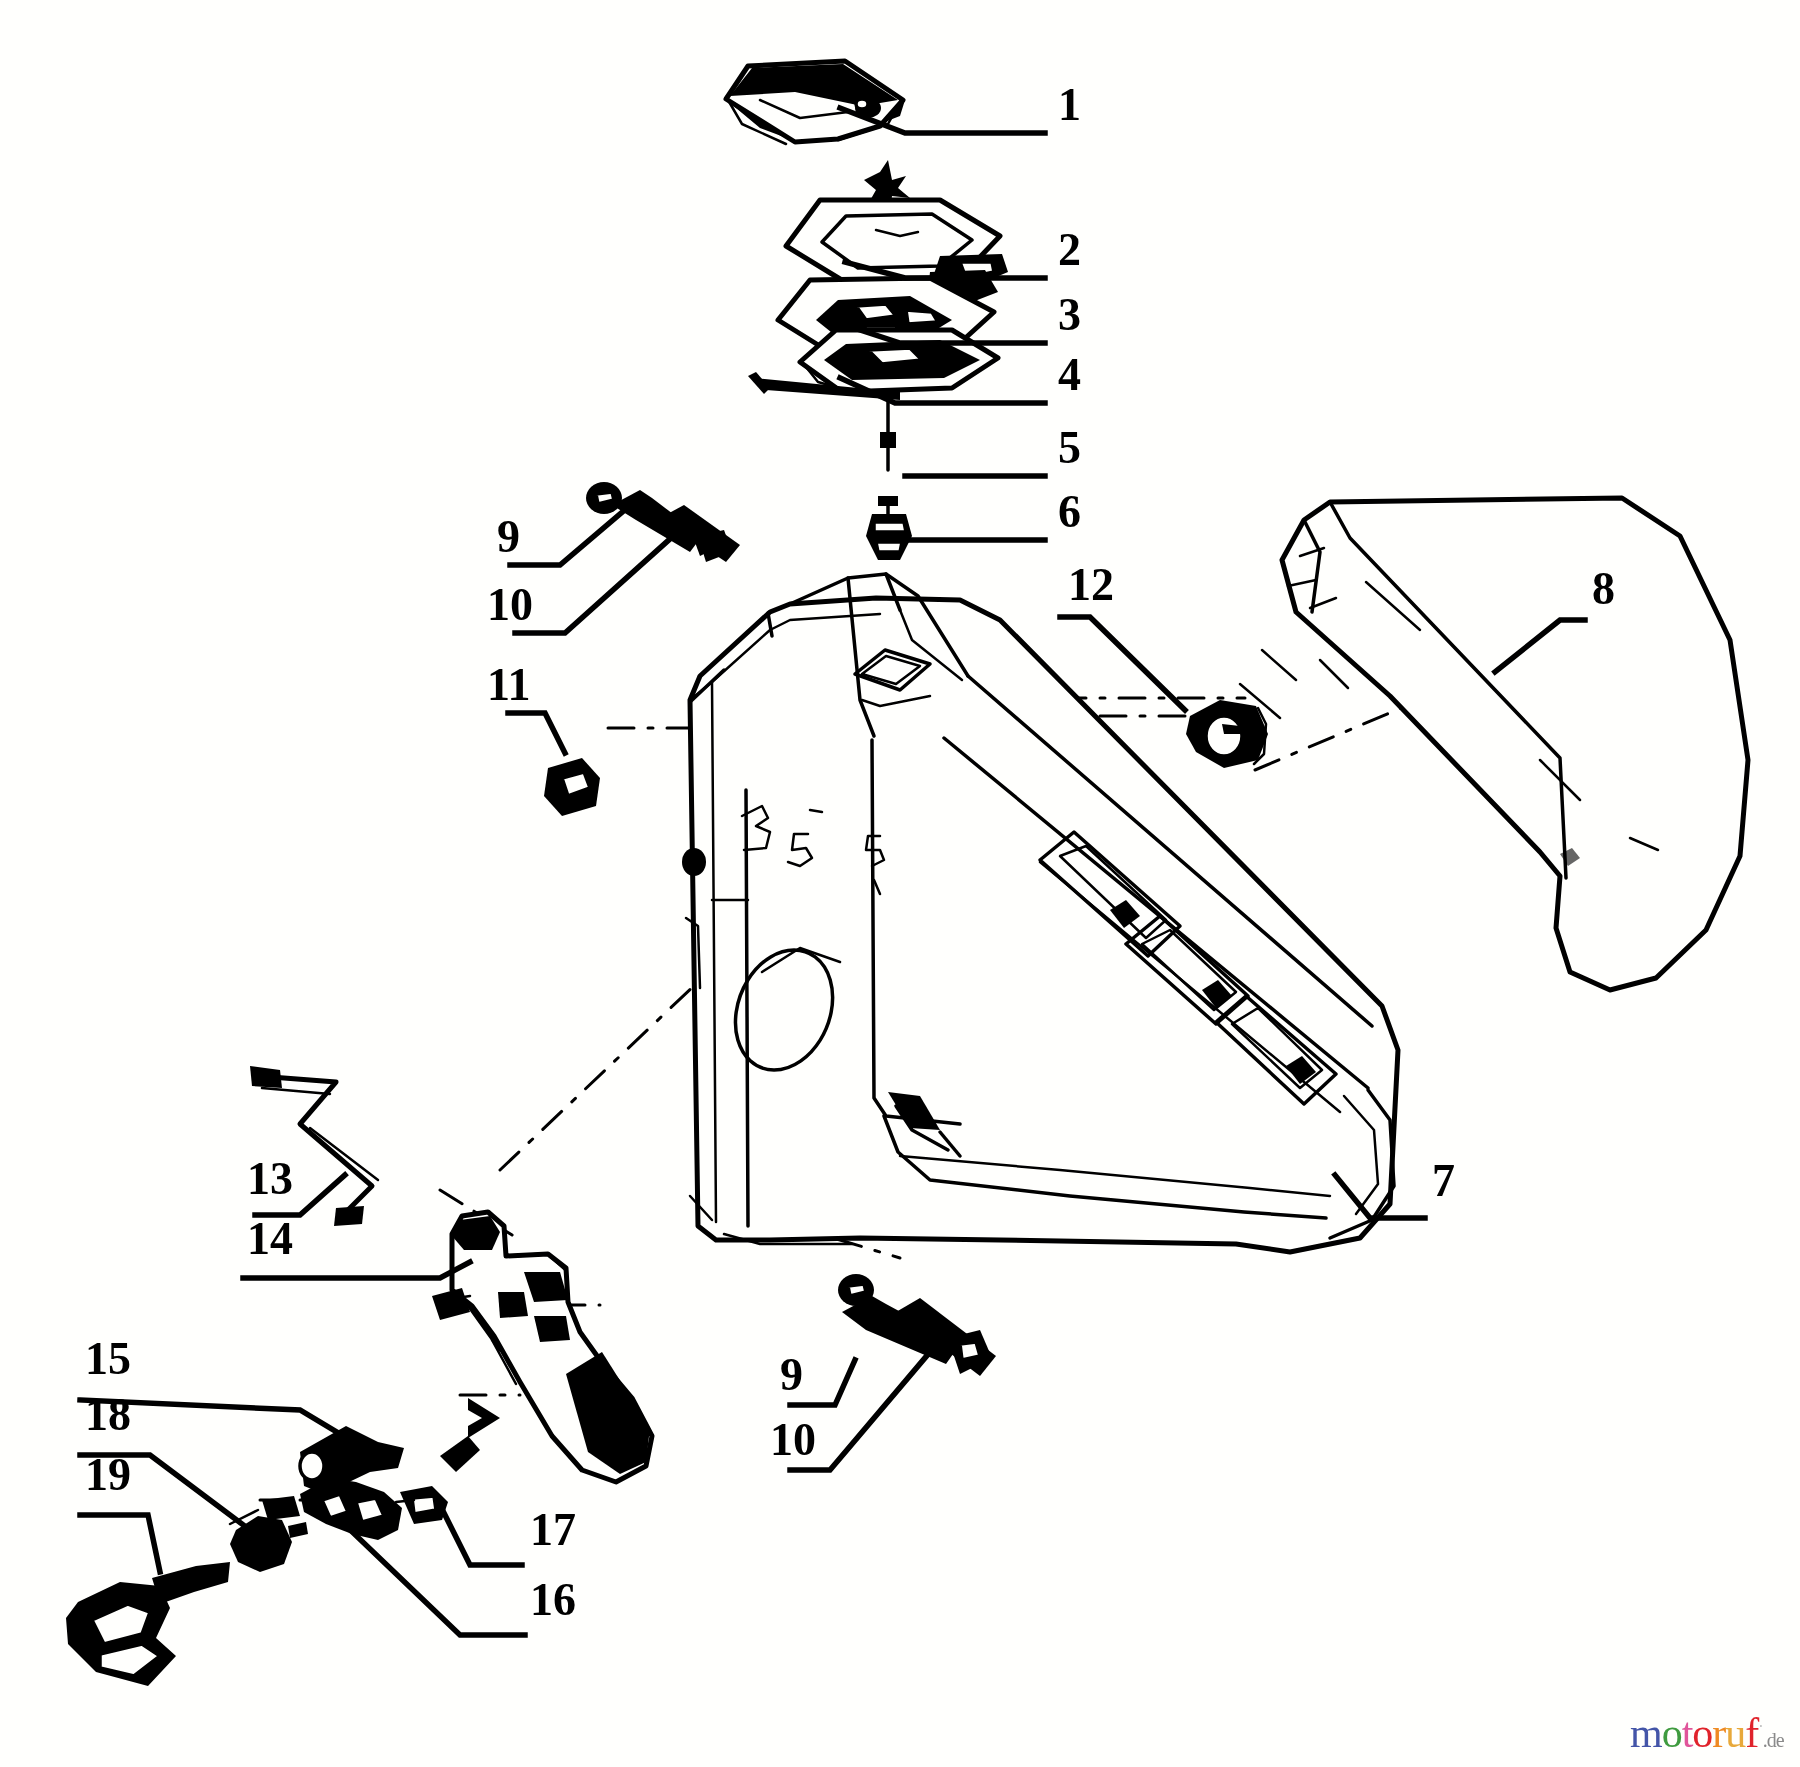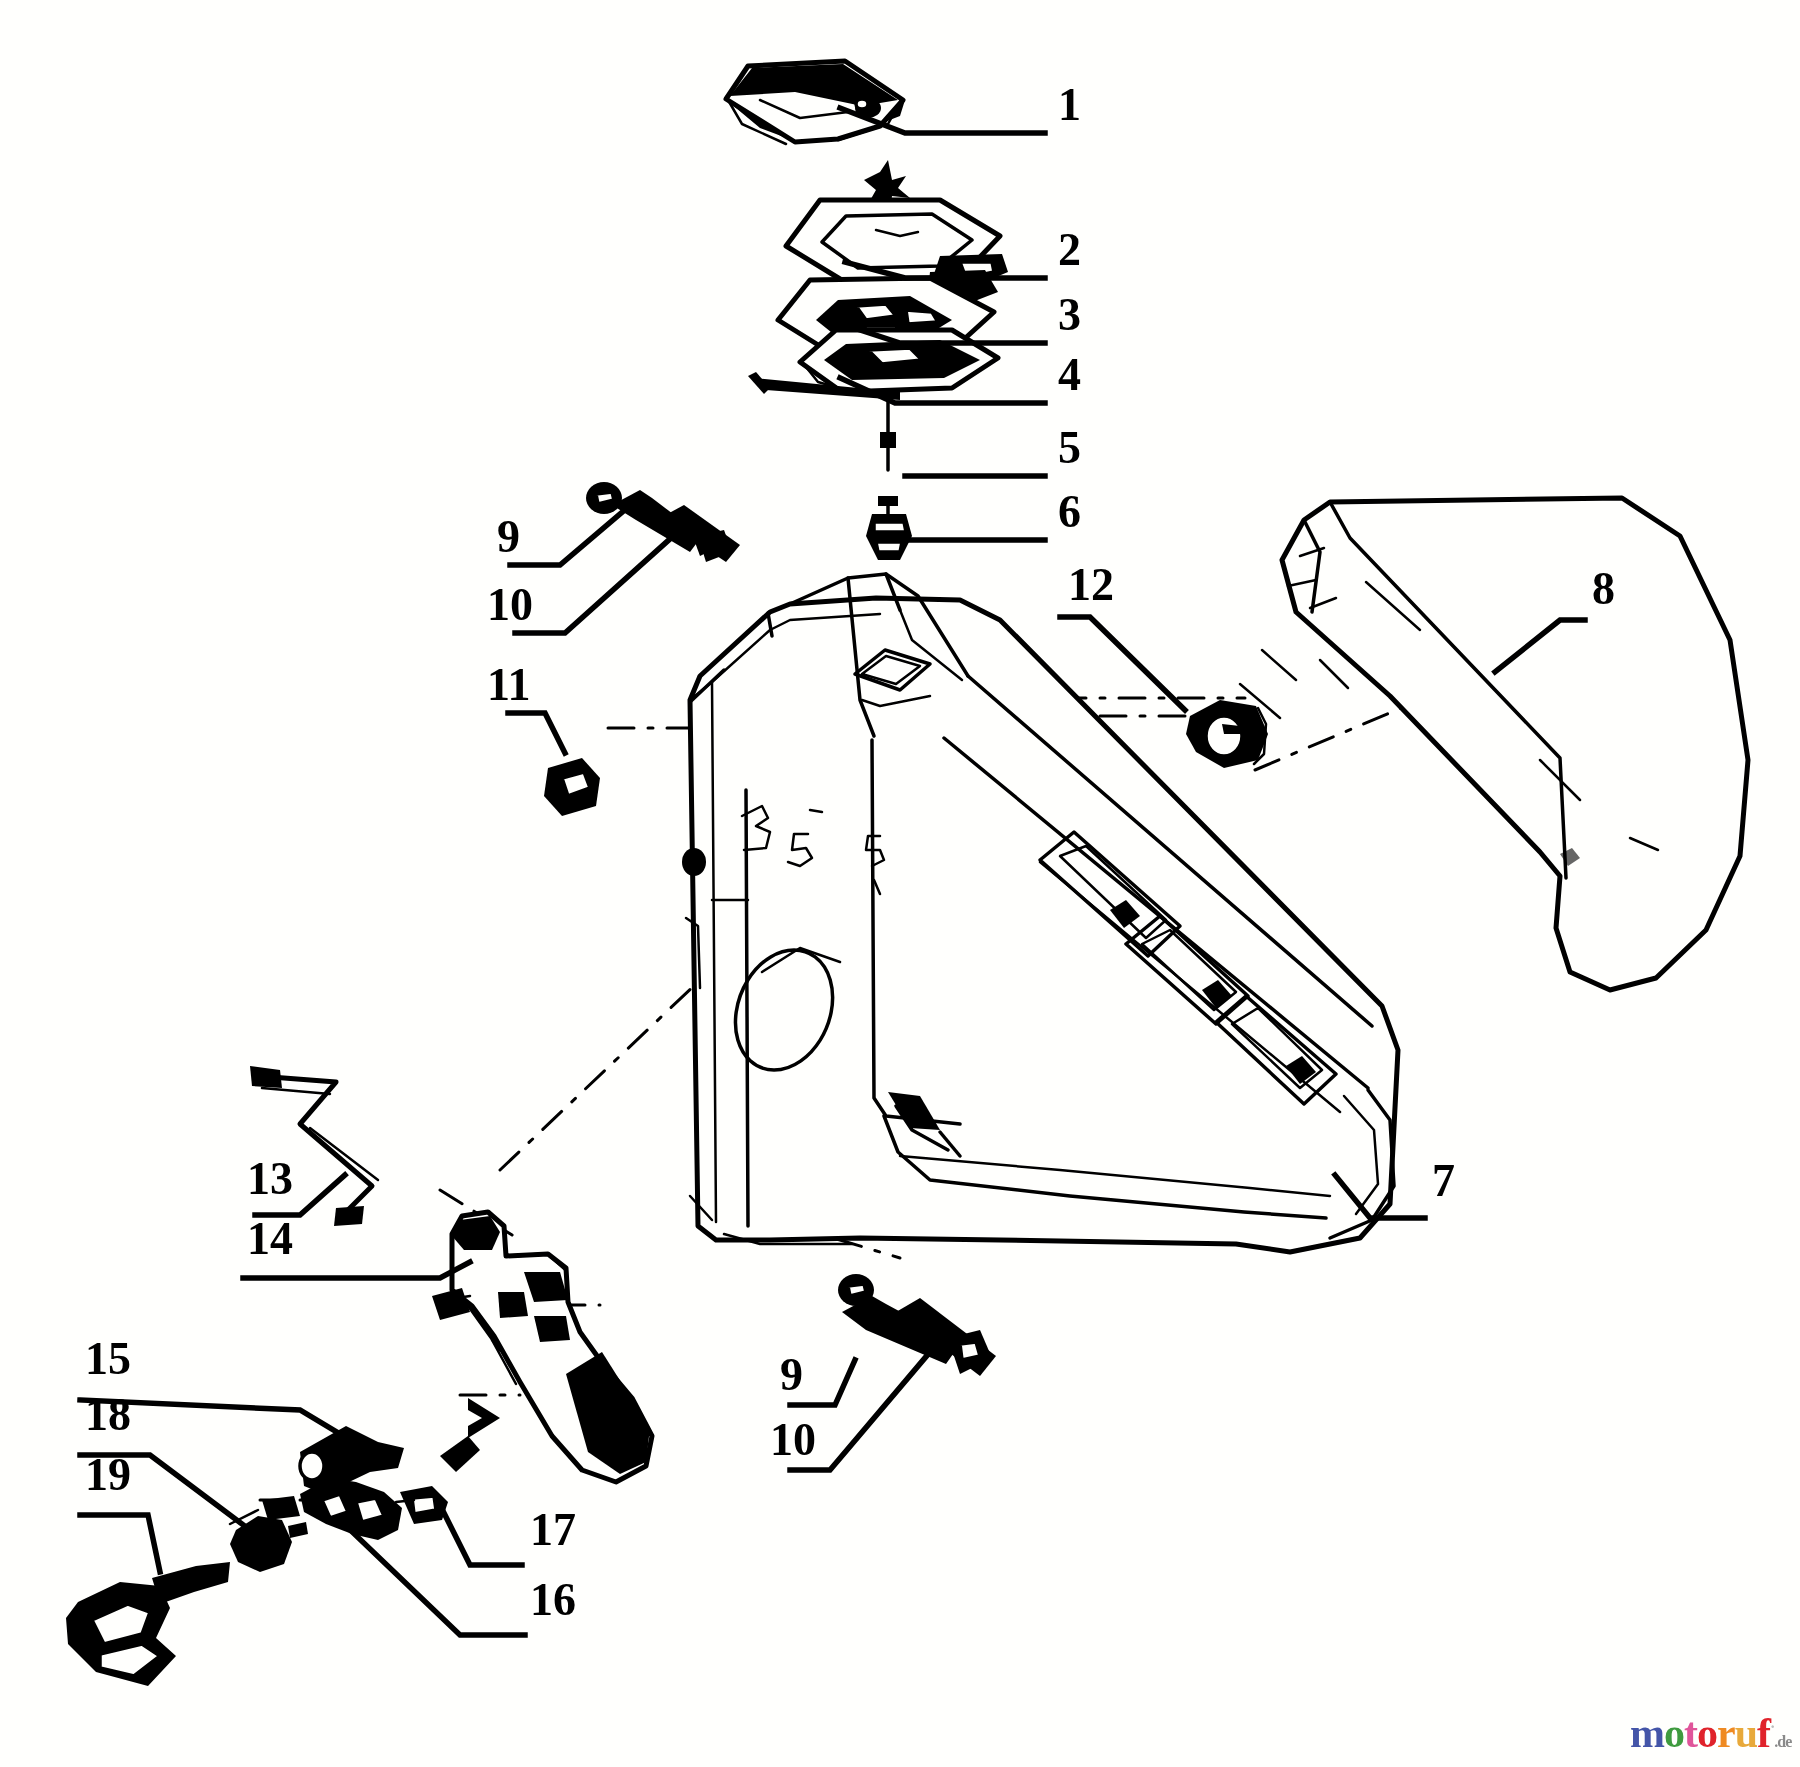--- a/index.html
+++ b/index.html
@@ -27,22 +27,22 @@
   .wm {
     position: absolute;
     left: 1630px;
     top: 1712px;
     font-family: "Liberation Serif", serif;
     font-size: 42px;
     letter-spacing: -1px;
     line-height: 1;
     user-select: none;
   }
-  .wm span { display: inline; font-weight: bold; }
-  .wm .wm-de { font-size: 16px; }
+  .wm span { display: inline; }
+  .wm .wm-de { font-size: 20px; }
   .wm .wm-dot { font-size: 16px; vertical-align: super; }
 </style>
 </head>
 <body>
 
 <div id="sheet">
 
   <svg id="diagram-svg" viewBox="0 0 1800 1767">
     <defs>
       <style>

